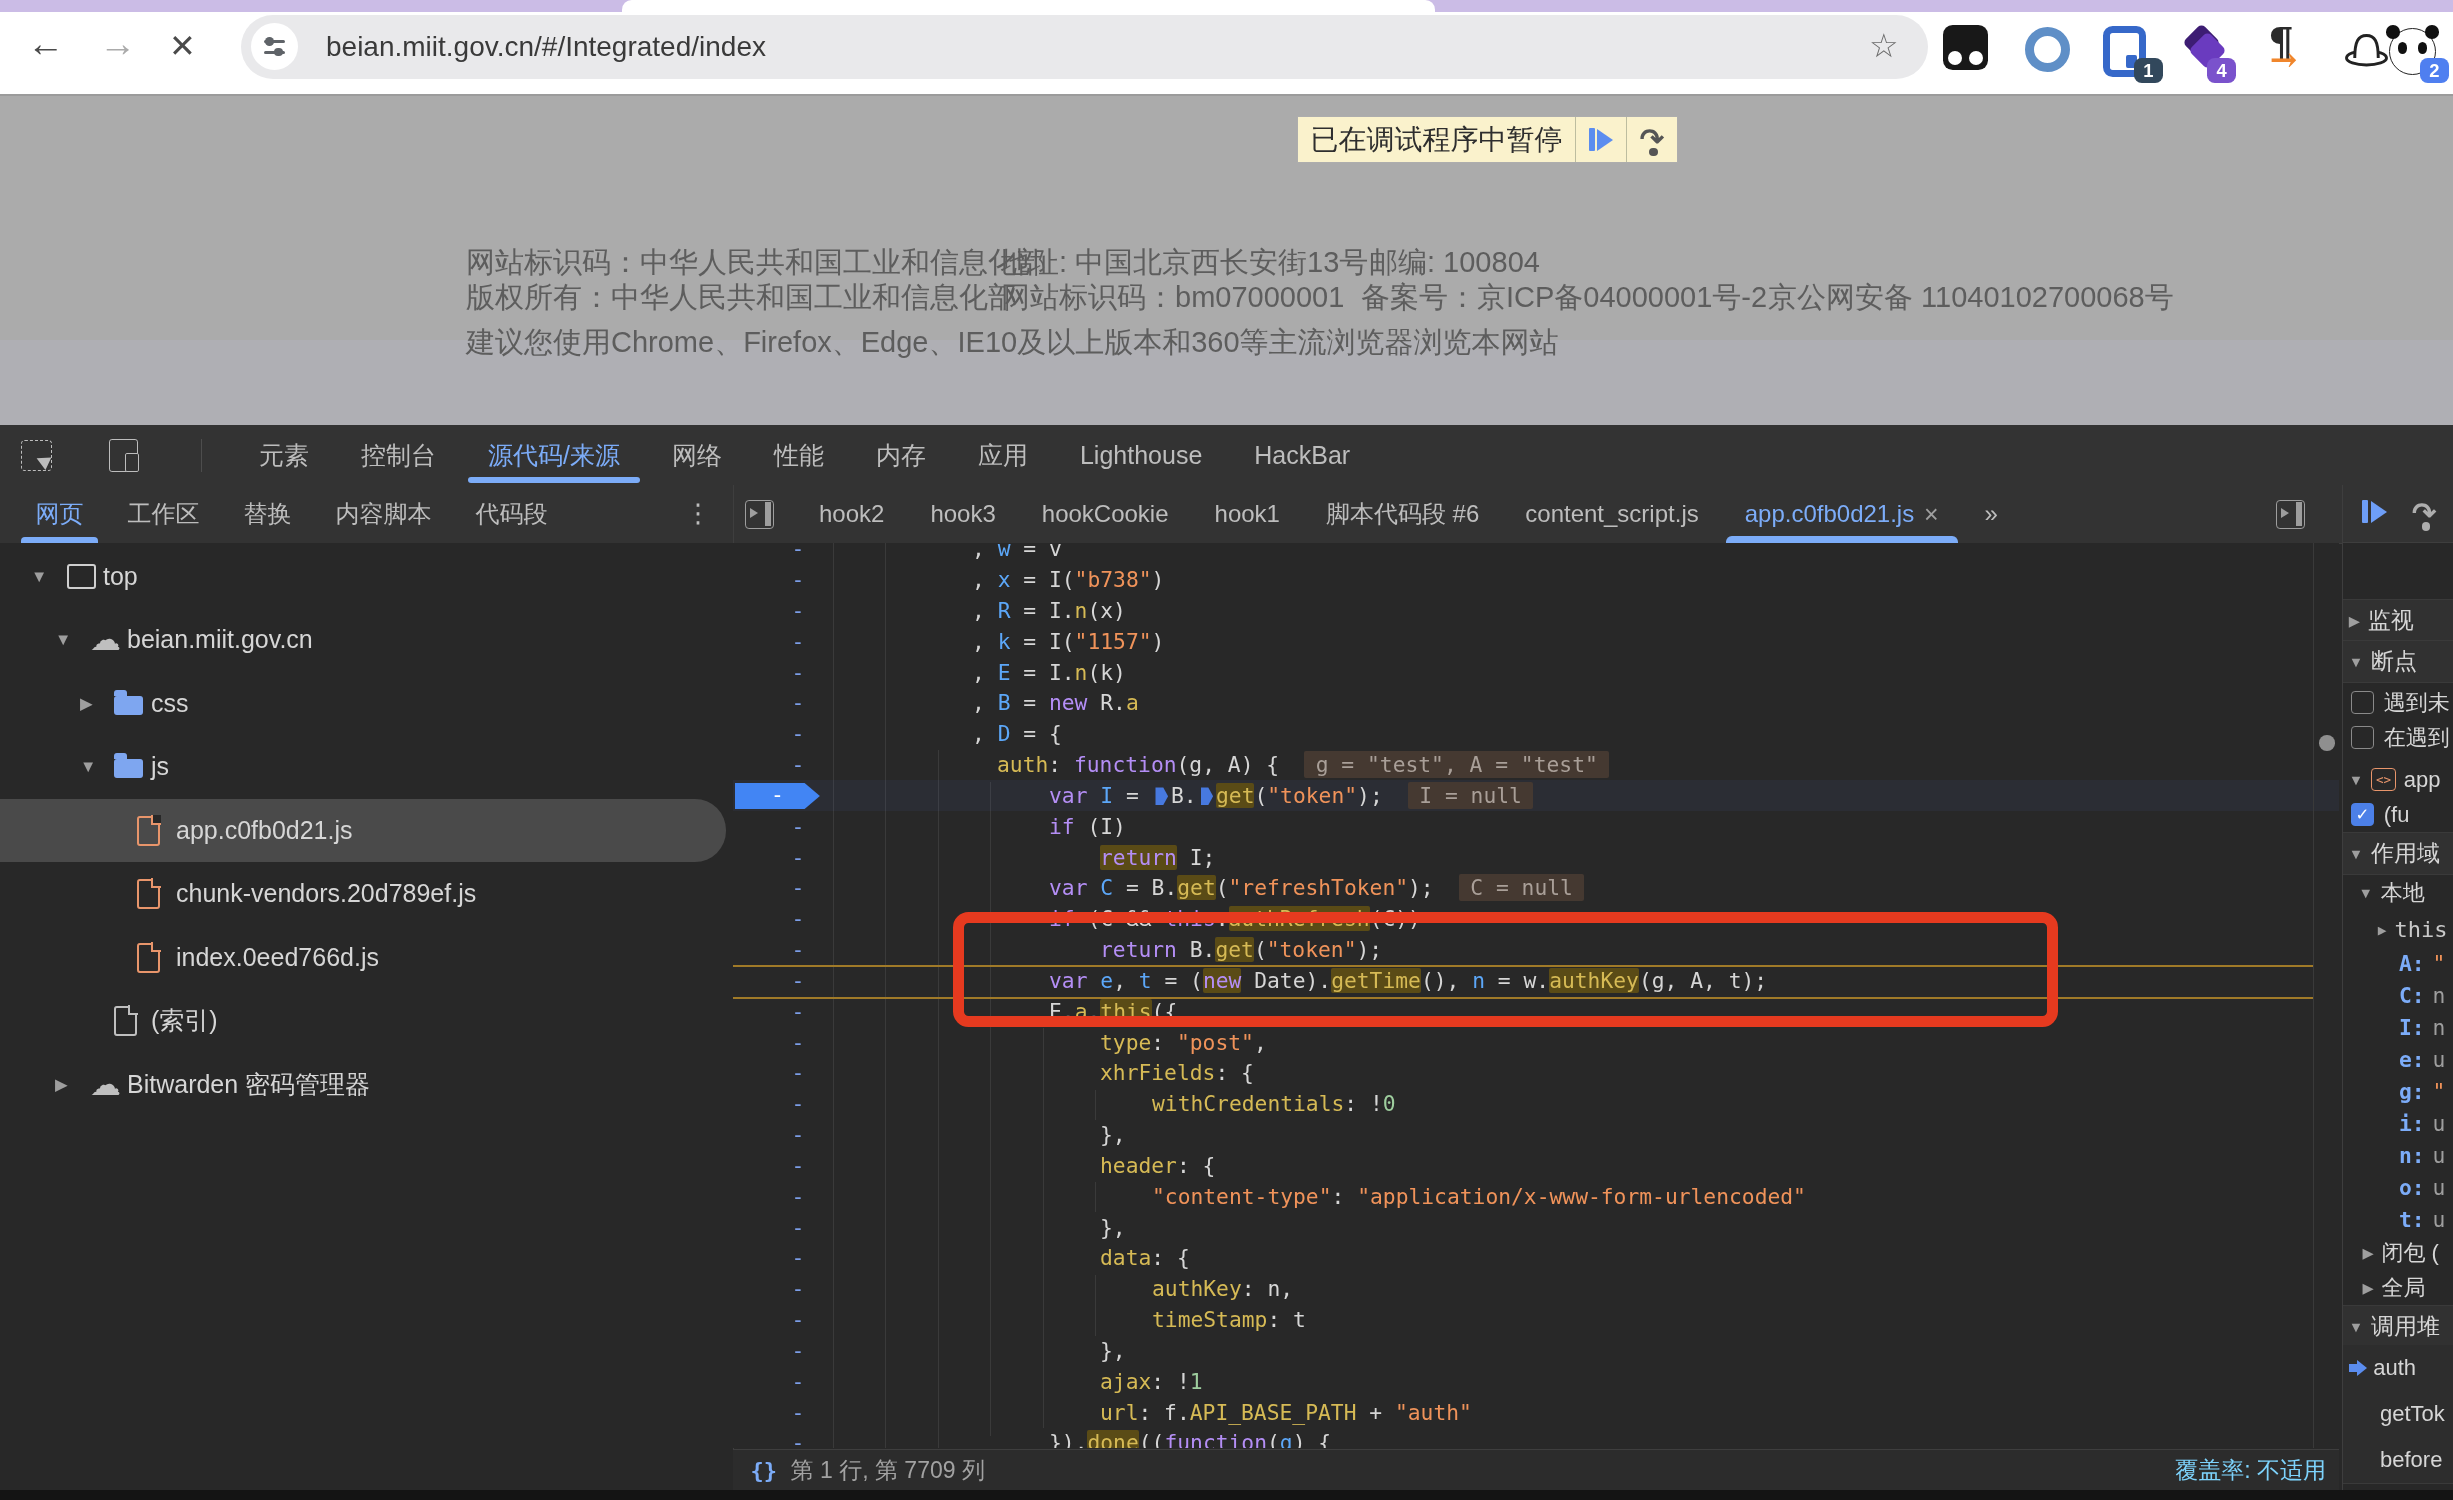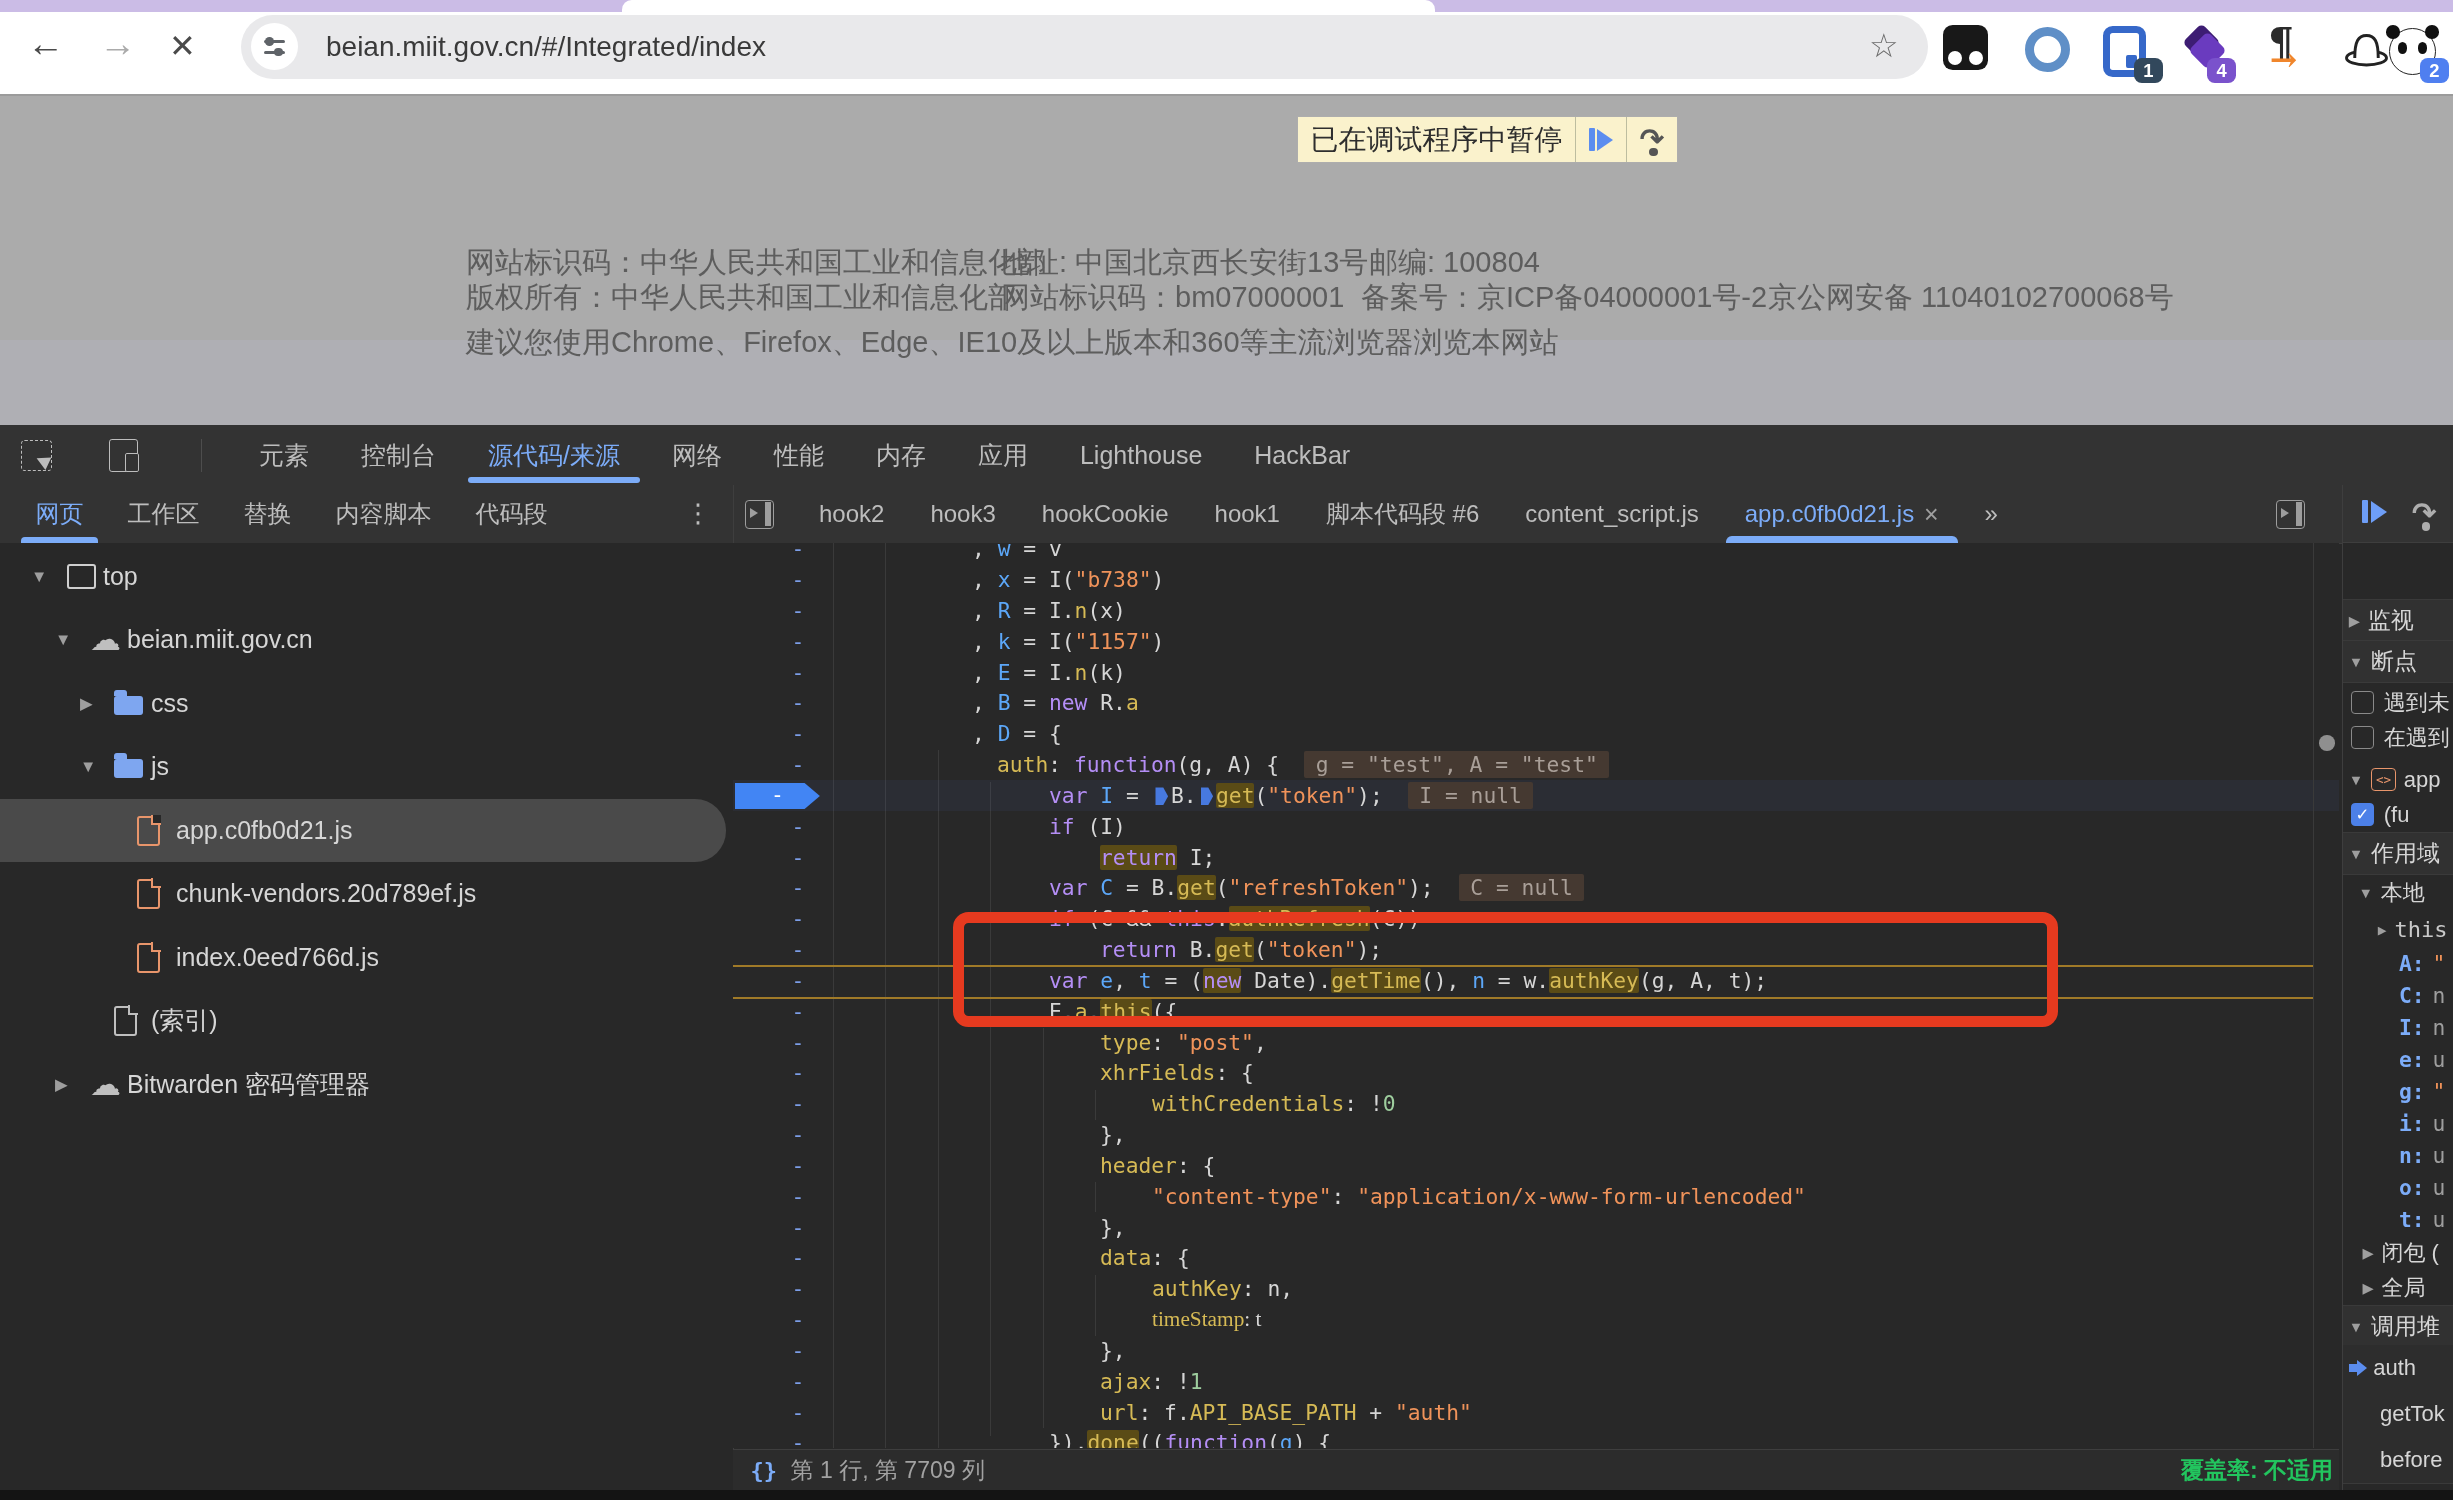--- a/index.html
+++ b/index.html
@@ -109,21 +109,21 @@
   .pausedbg{position:absolute;left:0;width:100%;height:31px;background:rgba(99,141,255,0.06);}
   .pent{display:inline-block;width:12.6px;height:17.5px;background:#4779E0;clip-path:polygon(0 0,62% 0,100% 50%,62% 100%,0 100%);vertical-align:-1.9px;margin:0 2.9px 0 3.9px;}
   #redbox{position:absolute;left:220px;top:369px;width:1083px;height:93px;border:11.6px solid #E63A1F;border-radius:15.5px;}
   .orange-rule{position:absolute;left:0;width:1580px;height:1.9px;background:#A07A28;}
   #scrolltrack{position:absolute;left:1580px;top:0;width:1px;height:905px;background:#3A3A3A;}
   #scrolldot{position:absolute;left:1586px;top:192px;width:15.5px;height:15.5px;border-radius:50%;background:#8F8F8F;}
   
   #statusbar{left:733px;top:1024px;width:1606px;height:42px;background:#2C2C2C;border-top:1px solid #3E3E3E;display:flex;align-items:center;box-sizing:border-box;}
   #statusbar .pp{font-family:"DejaVu Sans Mono",monospace;font-weight:bold;color:#7CACF8;font-size:22px;margin:0 13.6px 0 17.5px;cursor:pointer;}
   #statusbar .pos{color:#A2A2A2;font-size:23px;}
-  #statusbar .cov{margin-left:auto;margin-right:6px;color:#22c55e;font-size:23px;cursor:pointer;font-weight:bold;}
+  #statusbar .cov{margin-left:auto;margin-right:13px;color:#7dd3fc;font-size:23px;cursor:pointer;}
   
   #sidebar{left:2342px;top:118px;width:112px;height:947px;background:#282828;border-left:1px solid #3E3E3E;overflow:hidden;}
   #sbtoolbar{left:2342px;top:60px;width:112px;height:58px;background:#333;border-left:1px solid #3E3E3E;border-bottom:1px solid #3E3E3E;display:flex;align-items:center;box-sizing:border-box;}
   .srow{position:absolute;left:0;width:112px;display:flex;align-items:center;color:#D6D6D6;white-space:nowrap;overflow:hidden;}
   .srow.hdr{background:#313131;border-top:1px solid #3A3A3A;border-bottom:1px solid #3A3A3A;font-size:23px;}
   .srow .sar{font-size:14.6px;color:#9e9e9e;margin:0 7.8px 0 5.8px;flex:none;}
   .srow.hdr .lb{font-size:23px;}
   .cb{flex:none;width:21.3px;height:21.3px;border:1.9px solid #8a8a8a;border-radius:3.9px;margin:0 9.7px 0 7.8px;}
   .cb.on{background:#4C80E8;border-color:#4C80E8;color:#fff;font-size:16.5px;line-height:21.3px;text-align:center;}
   .sgico{flex:none;width:23px;height:21.3px;border:1.9px solid #E8956B;border-radius:3.9px;color:#E8956B;font-size:12.6px;line-height:21.3px;text-align:center;margin-right:7.8px;font-family:"DejaVu Sans Mono",monospace;}
@@ -461,21 +461,21 @@
         <div class="cline" style="top: 607px; padding-left: 367px;"><span class="y">header</span><span class="d">: {</span></div>
         <div class="gdash" style="top: 638px;">-</div>
         <div class="cline" style="top: 638px; padding-left: 419px;"><span class="s">"content-type"</span><span class="d">: </span><span class="s">"application/x-www-form-urlencoded"</span></div>
         <div class="gdash" style="top: 669px;">-</div>
         <div class="cline" style="top: 669px; padding-left: 367px;"><span class="d">},</span></div>
         <div class="gdash" style="top: 699px;">-</div>
         <div class="cline" style="top: 699px; padding-left: 367px;"><span class="y">data</span><span class="d">: {</span></div>
         <div class="gdash" style="top: 730px;">-</div>
         <div class="cline" style="top: 730px; padding-left: 419px;"><span class="y">authKey</span><span class="d">: n,</span></div>
         <div class="gdash" style="top: 761px;">-</div>
-        <div class="cline" style="top: 761px; padding-left: 419px; font-family: Liberation Serif, serif;"><span class="y">timeStamp</span><span class="d">: t</span></div>
+        <div class="cline" style="top: 761px; padding-left: 419px;"><span class="y">timeStamp</span><span class="d">: t</span></div>
         <div class="gdash" style="top: 792px;">-</div>
         <div class="cline" style="top: 792px; padding-left: 367px;"><span class="d">},</span></div>
         <div class="gdash" style="top: 823px;">-</div>
         <div class="cline" style="top: 823px; padding-left: 367px;"><span class="y">ajax</span><span class="d">: !</span><span class="g">1</span></div>
         <div class="gdash" style="top: 854px;">-</div>
         <div class="cline" style="top: 854px; padding-left: 367px;"><span class="y">url</span><span class="d">: f.</span><span class="y">API_BASE_PATH</span><span class="d"> + </span><span class="s">"auth"</span></div>
         <div class="gdash" style="top: 884px;">-</div>
         <div class="cline" style="top: 884px; padding-left: 316px;"><span class="d">}).</span><span class="y hl">done</span><span class="d">((</span><span class="k">function</span><span class="d">(</span><span class="v">g</span><span class="d">) {</span></div>
         <div id="redbox"></div>
         <div id="scrolltrack"></div>

